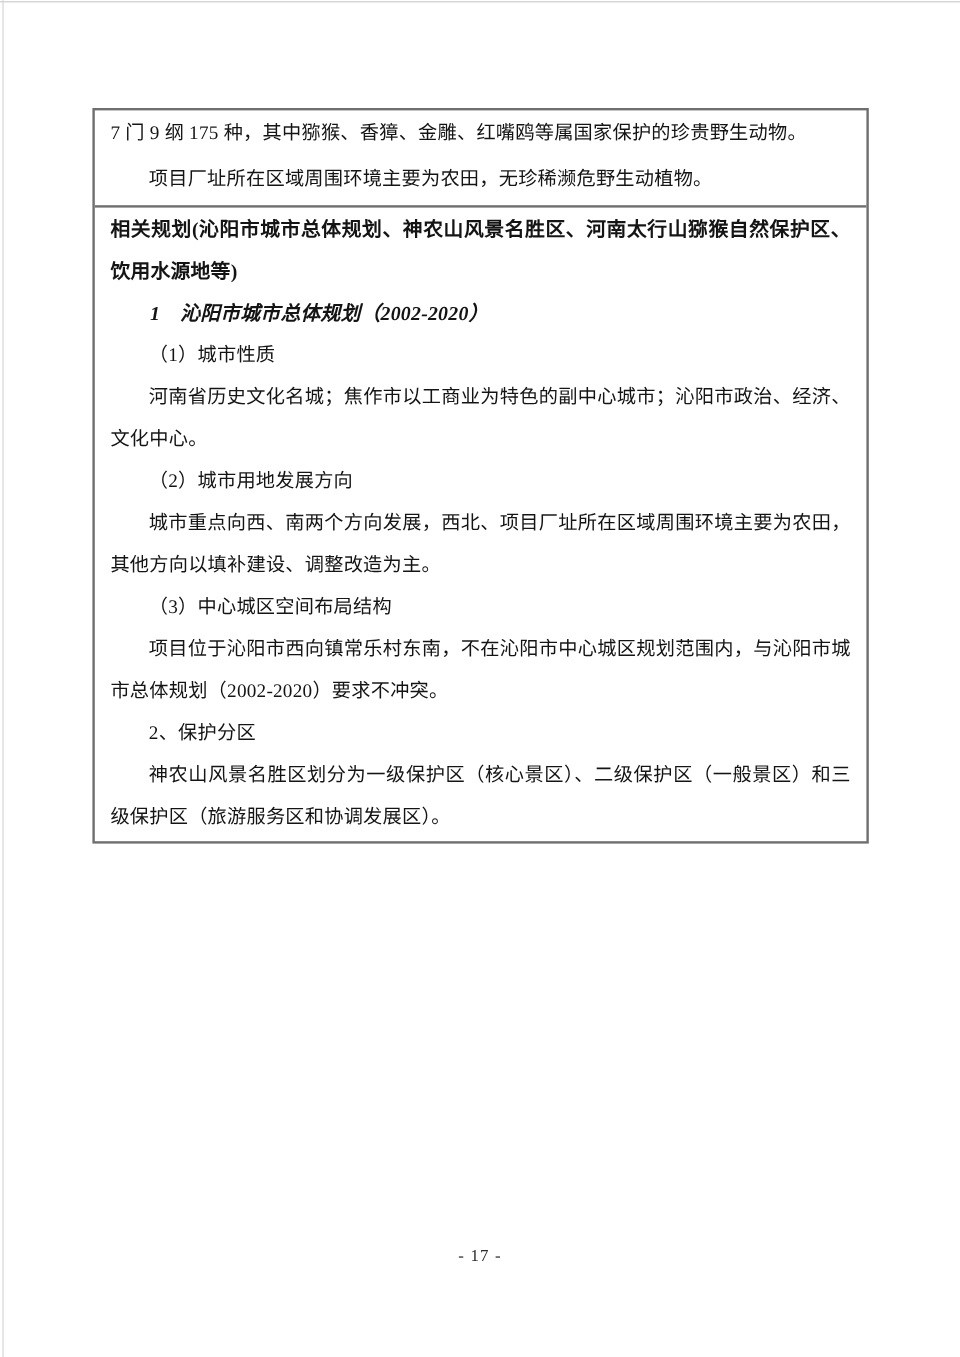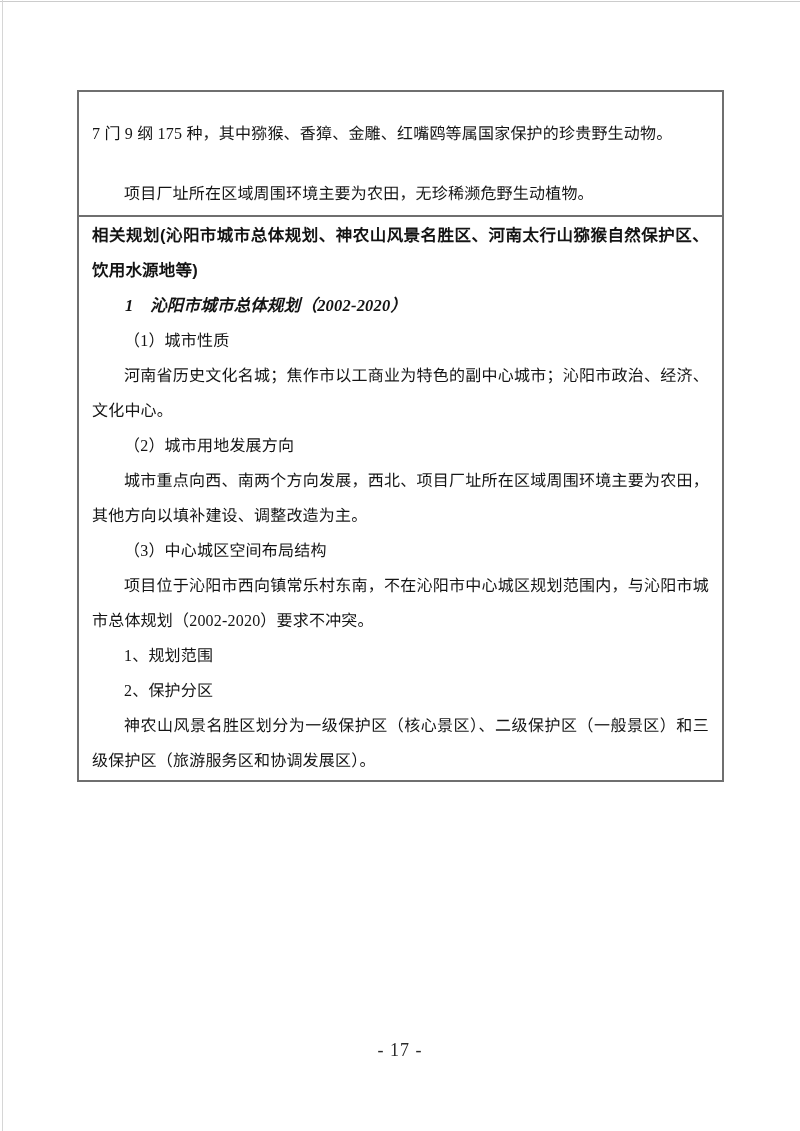--- a/index.html
+++ b/index.html
@@ -27,51 +27,51 @@
     top: 90px;
     width: 647px;
     border: 2px solid #6f6f6f;
     background: #ffffff;
   }
   .cell { padding: 1px 13px 2px 13px; }
   .cell-top {
     border-bottom: 2px solid #6f6f6f;
     min-height: 75px;
   }
-  .cell-top p { line-height: 38px; margin-top: 22px; }
+  .cell-top p { line-height: 38px; }
   .cell-main p { line-height: 35px; }
   p.body {
     font-size: 16px;
     text-align: justify;
     text-justify: inter-ideograph;
     letter-spacing: 0.2px;
   }
   p.indent { text-indent: 2em; }
   p.section-title {
-    font-family: Liberation Sans, sans-serif;
+    font-family: Liberation Serif, serif;
     font-weight: bold;
     font-size: 16.5px;
     text-align: justify;
     text-justify: inter-ideograph;
     letter-spacing: 0.2px;
   }
   p.heading {
     font-size: 16.5px;
     font-weight: bold;
     text-indent: 2em;
     letter-spacing: 0.2px;
     font-style: italic;
   }
   .footer {
     position: absolute;
     left: 0;
     top: 1040px;
     width: 100%;
     text-align: center;
-    font-size: 18px;
+    font-size: 14px;
     color: #2a2a2a;
     letter-spacing: 1px;
   }
 </style>
 </head>
 <body>
 
 <div class="page">
 
   <div class="edge-top"></div>
@@ -94,21 +94,20 @@
 
       <p class="body indent">（2）城市用地发展方向</p>
       <p class="body indent">城市重点向西、南两个方向发展，西北、项目厂址所在区域周围环境主要为农田，其他方向以填补建设、调整改造为主。</p>
 
       <p class="body indent">（3）中心城区空间布局结构</p>
 
       <p class="body indent">项目位于沁阳市西向镇常乐村东南，不在沁阳市中心城区规划范围内，与沁阳市城市总体规划（2002-2020）要求不冲突。</p>
 
 
 
-      <p class="body indent">1、规划范围</p>
 
       <p class="body indent">2、保护分区</p>
       <p class="body indent">神农山风景名胜区划分为一级保护区（核心景区）、二级保护区（一般景区）和三级保护区（旅游服务区和协调发展区）。</p>
     </div>
 
   </div>
 
   <div class="footer">- 17 -</div>
 
 </div>

